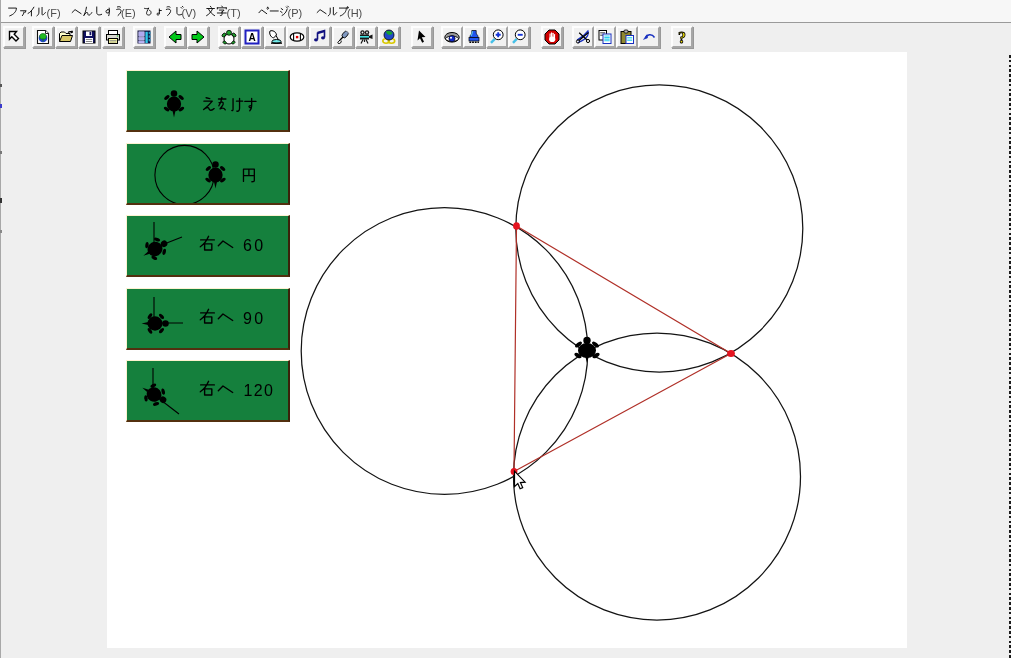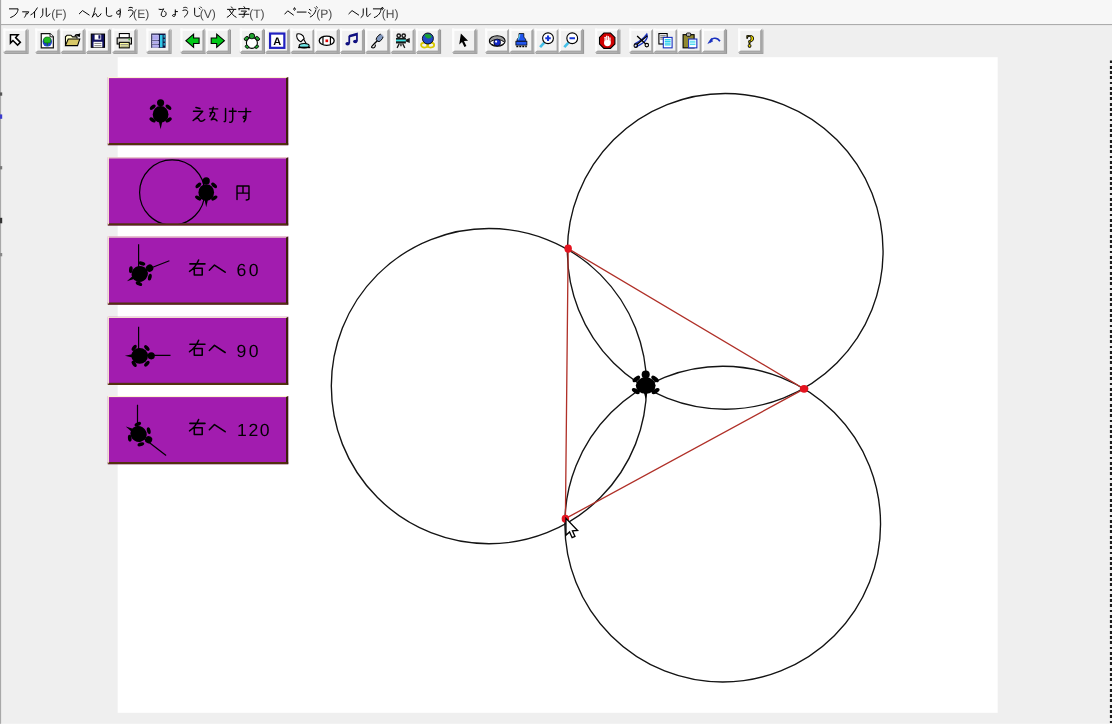--- a/index.html
+++ b/index.html
@@ -7,21 +7,21 @@
        background:#efefef;font-family:"Liberation Sans",sans-serif;}
   #menubar{position:absolute;left:0;top:0;width:1011px;height:22px;background:#f7f7f7;
            border-bottom:1px solid #9a9a9a;}
   #menubar .mi{position:absolute;top:4px;}
   #toolbar{position:absolute;left:0;top:23px;width:1011px;height:29px;background:#efefef;}
   .tb{position:absolute;top:3px;width:18px;height:18px;background:#f1f1f1;
       border:2px solid;border-color:#fdfdfd #a6a6a6 #a6a6a6 #fdfdfd;
       box-shadow:1px 1px 0 #989898;}
   .tb svg{position:absolute;left:1px;top:1px;}
   #canvas{position:absolute;left:107px;top:52px;width:800px;height:596px;background:#ffffff;}
-  .cmdbtn{position:absolute;left:98px;width:161px;height:59px;background:#a21caf;
+  .cmdbtn{position:absolute;left:126px;width:161px;height:59px;background:#15803d;
           border-top:1px solid #fdf2d0;border-left:1px solid #fdf2d0;
           border-right:2px solid #3c220a;border-bottom:2px solid #53300f;}
   .stroke{fill:none;stroke:#000;stroke-linecap:round;stroke-linejoin:round;}
 </style>
 </head>
 <body>
 <svg width="0" height="0" style="position:absolute">
  <defs>
   <g id="g-fu">
         <path d="M14 22 H84 C84 52 62 78 24 92"></path>

